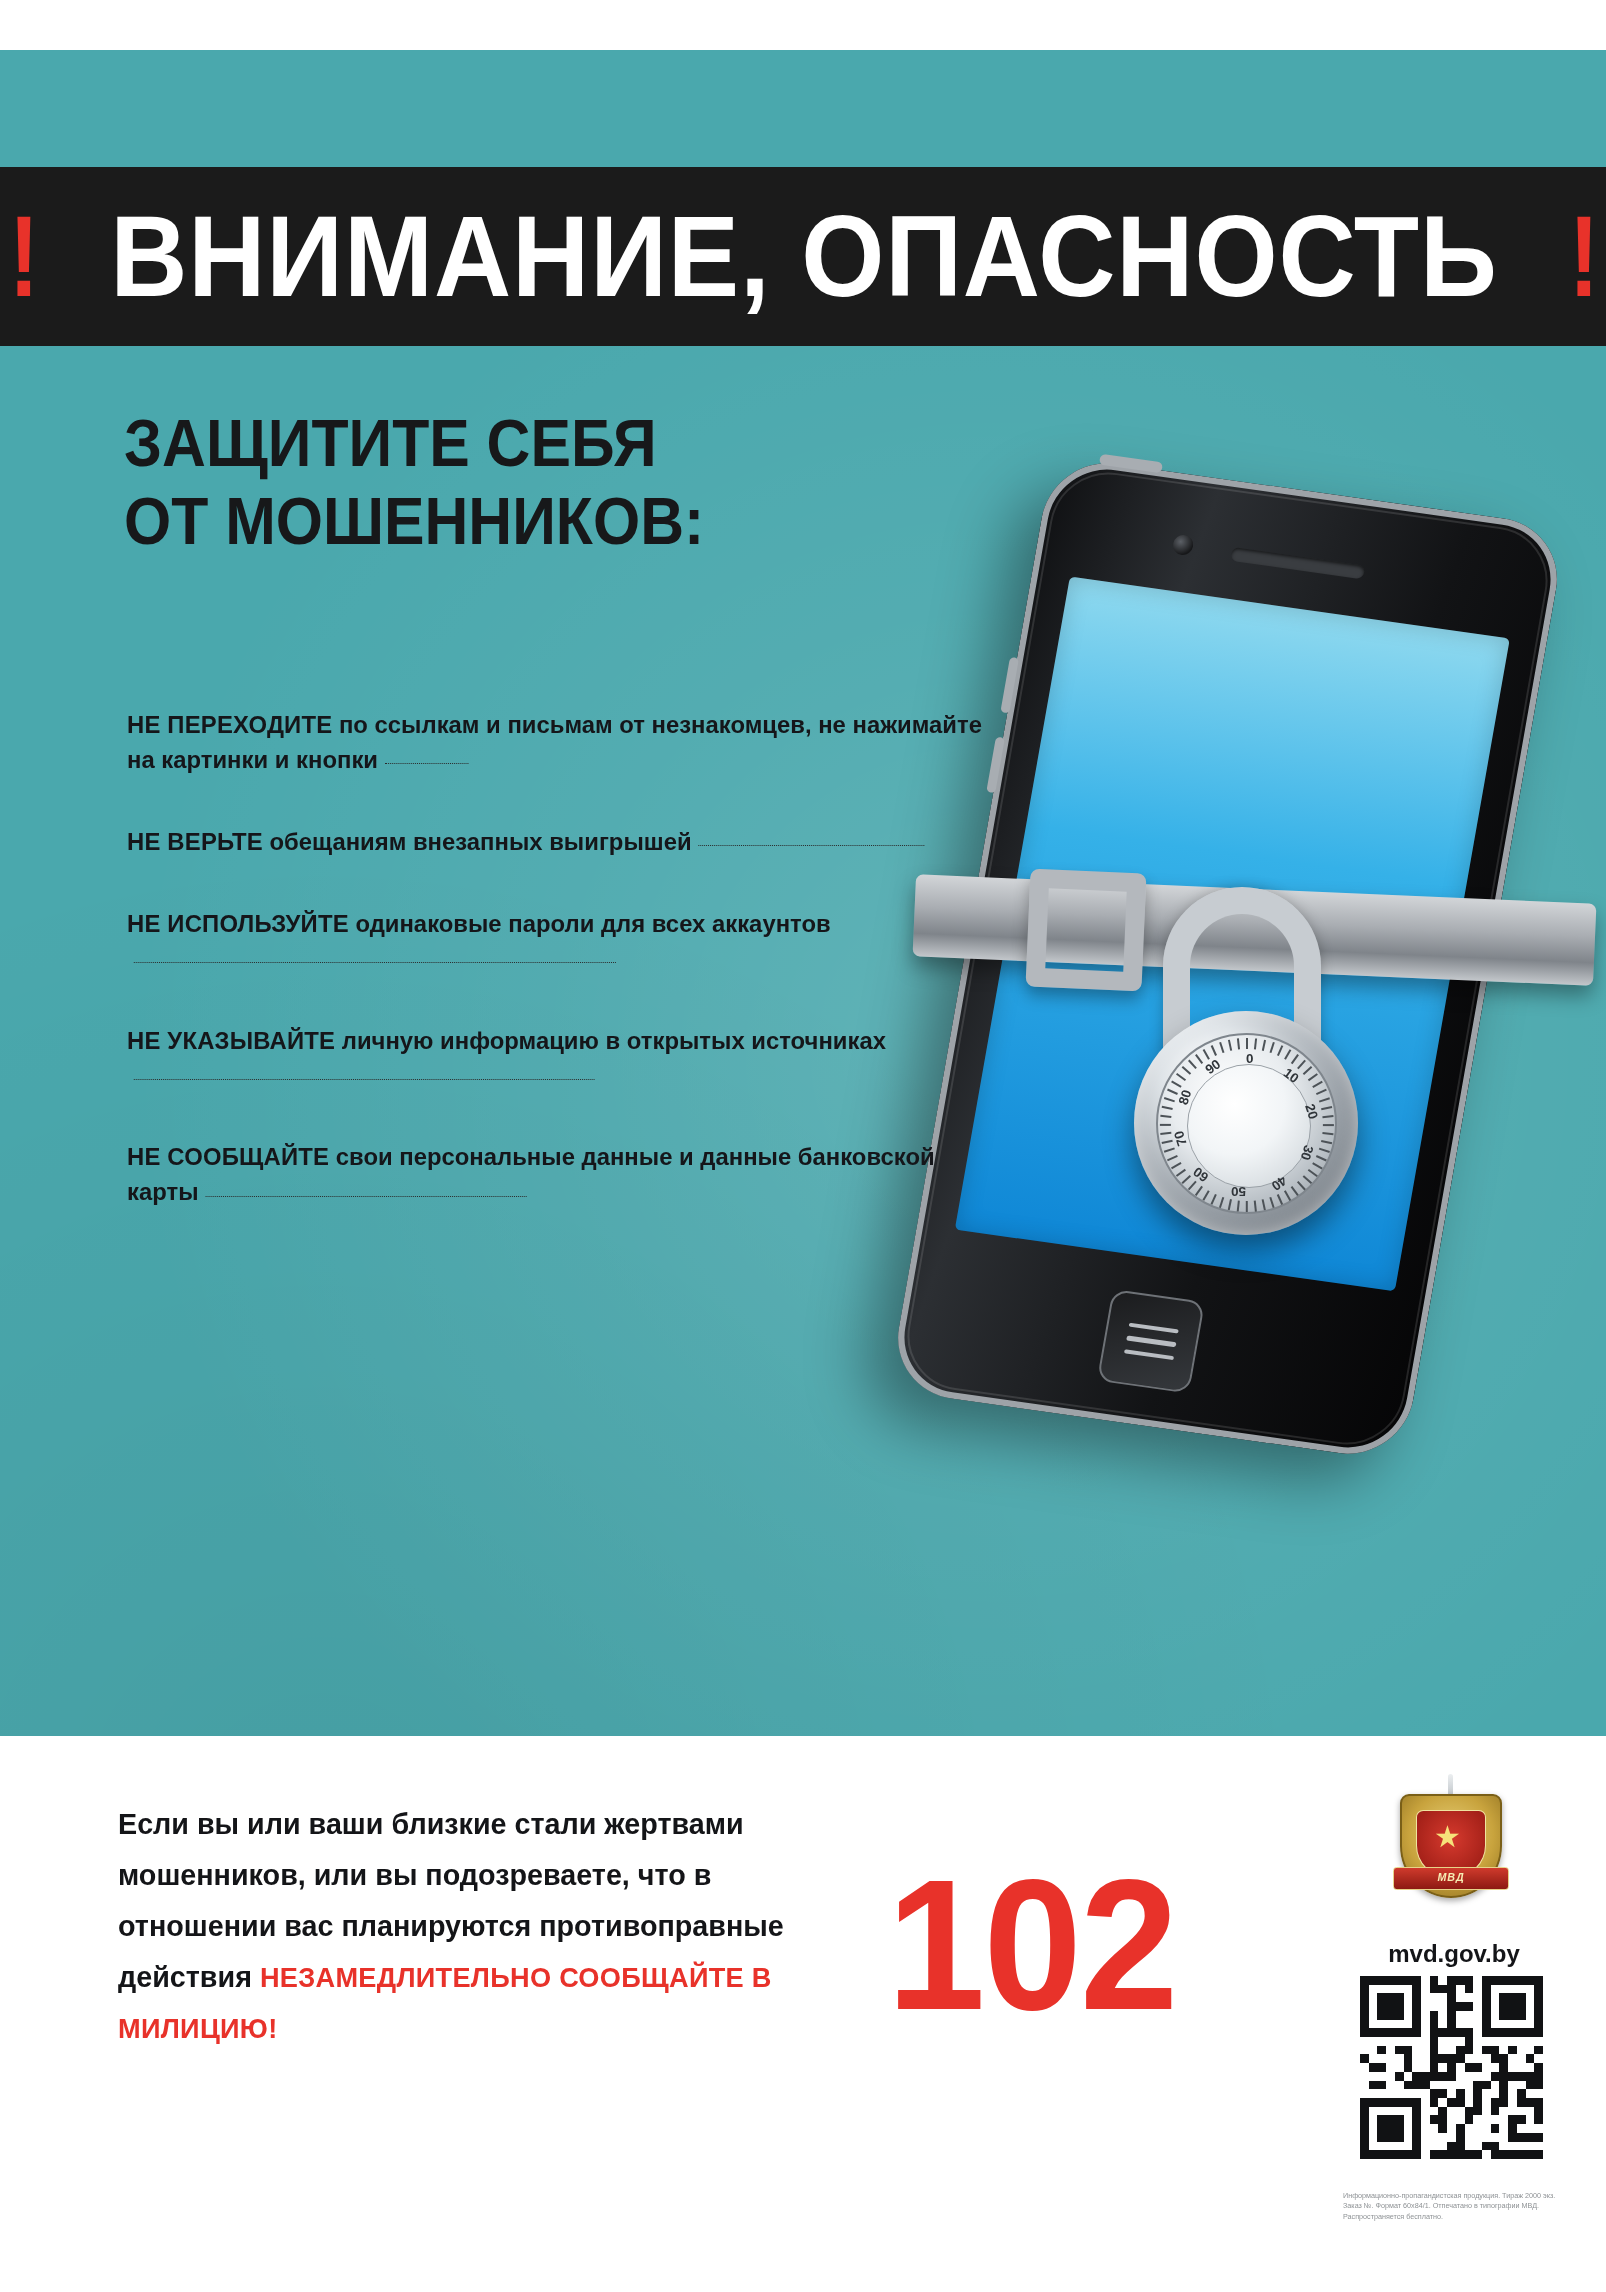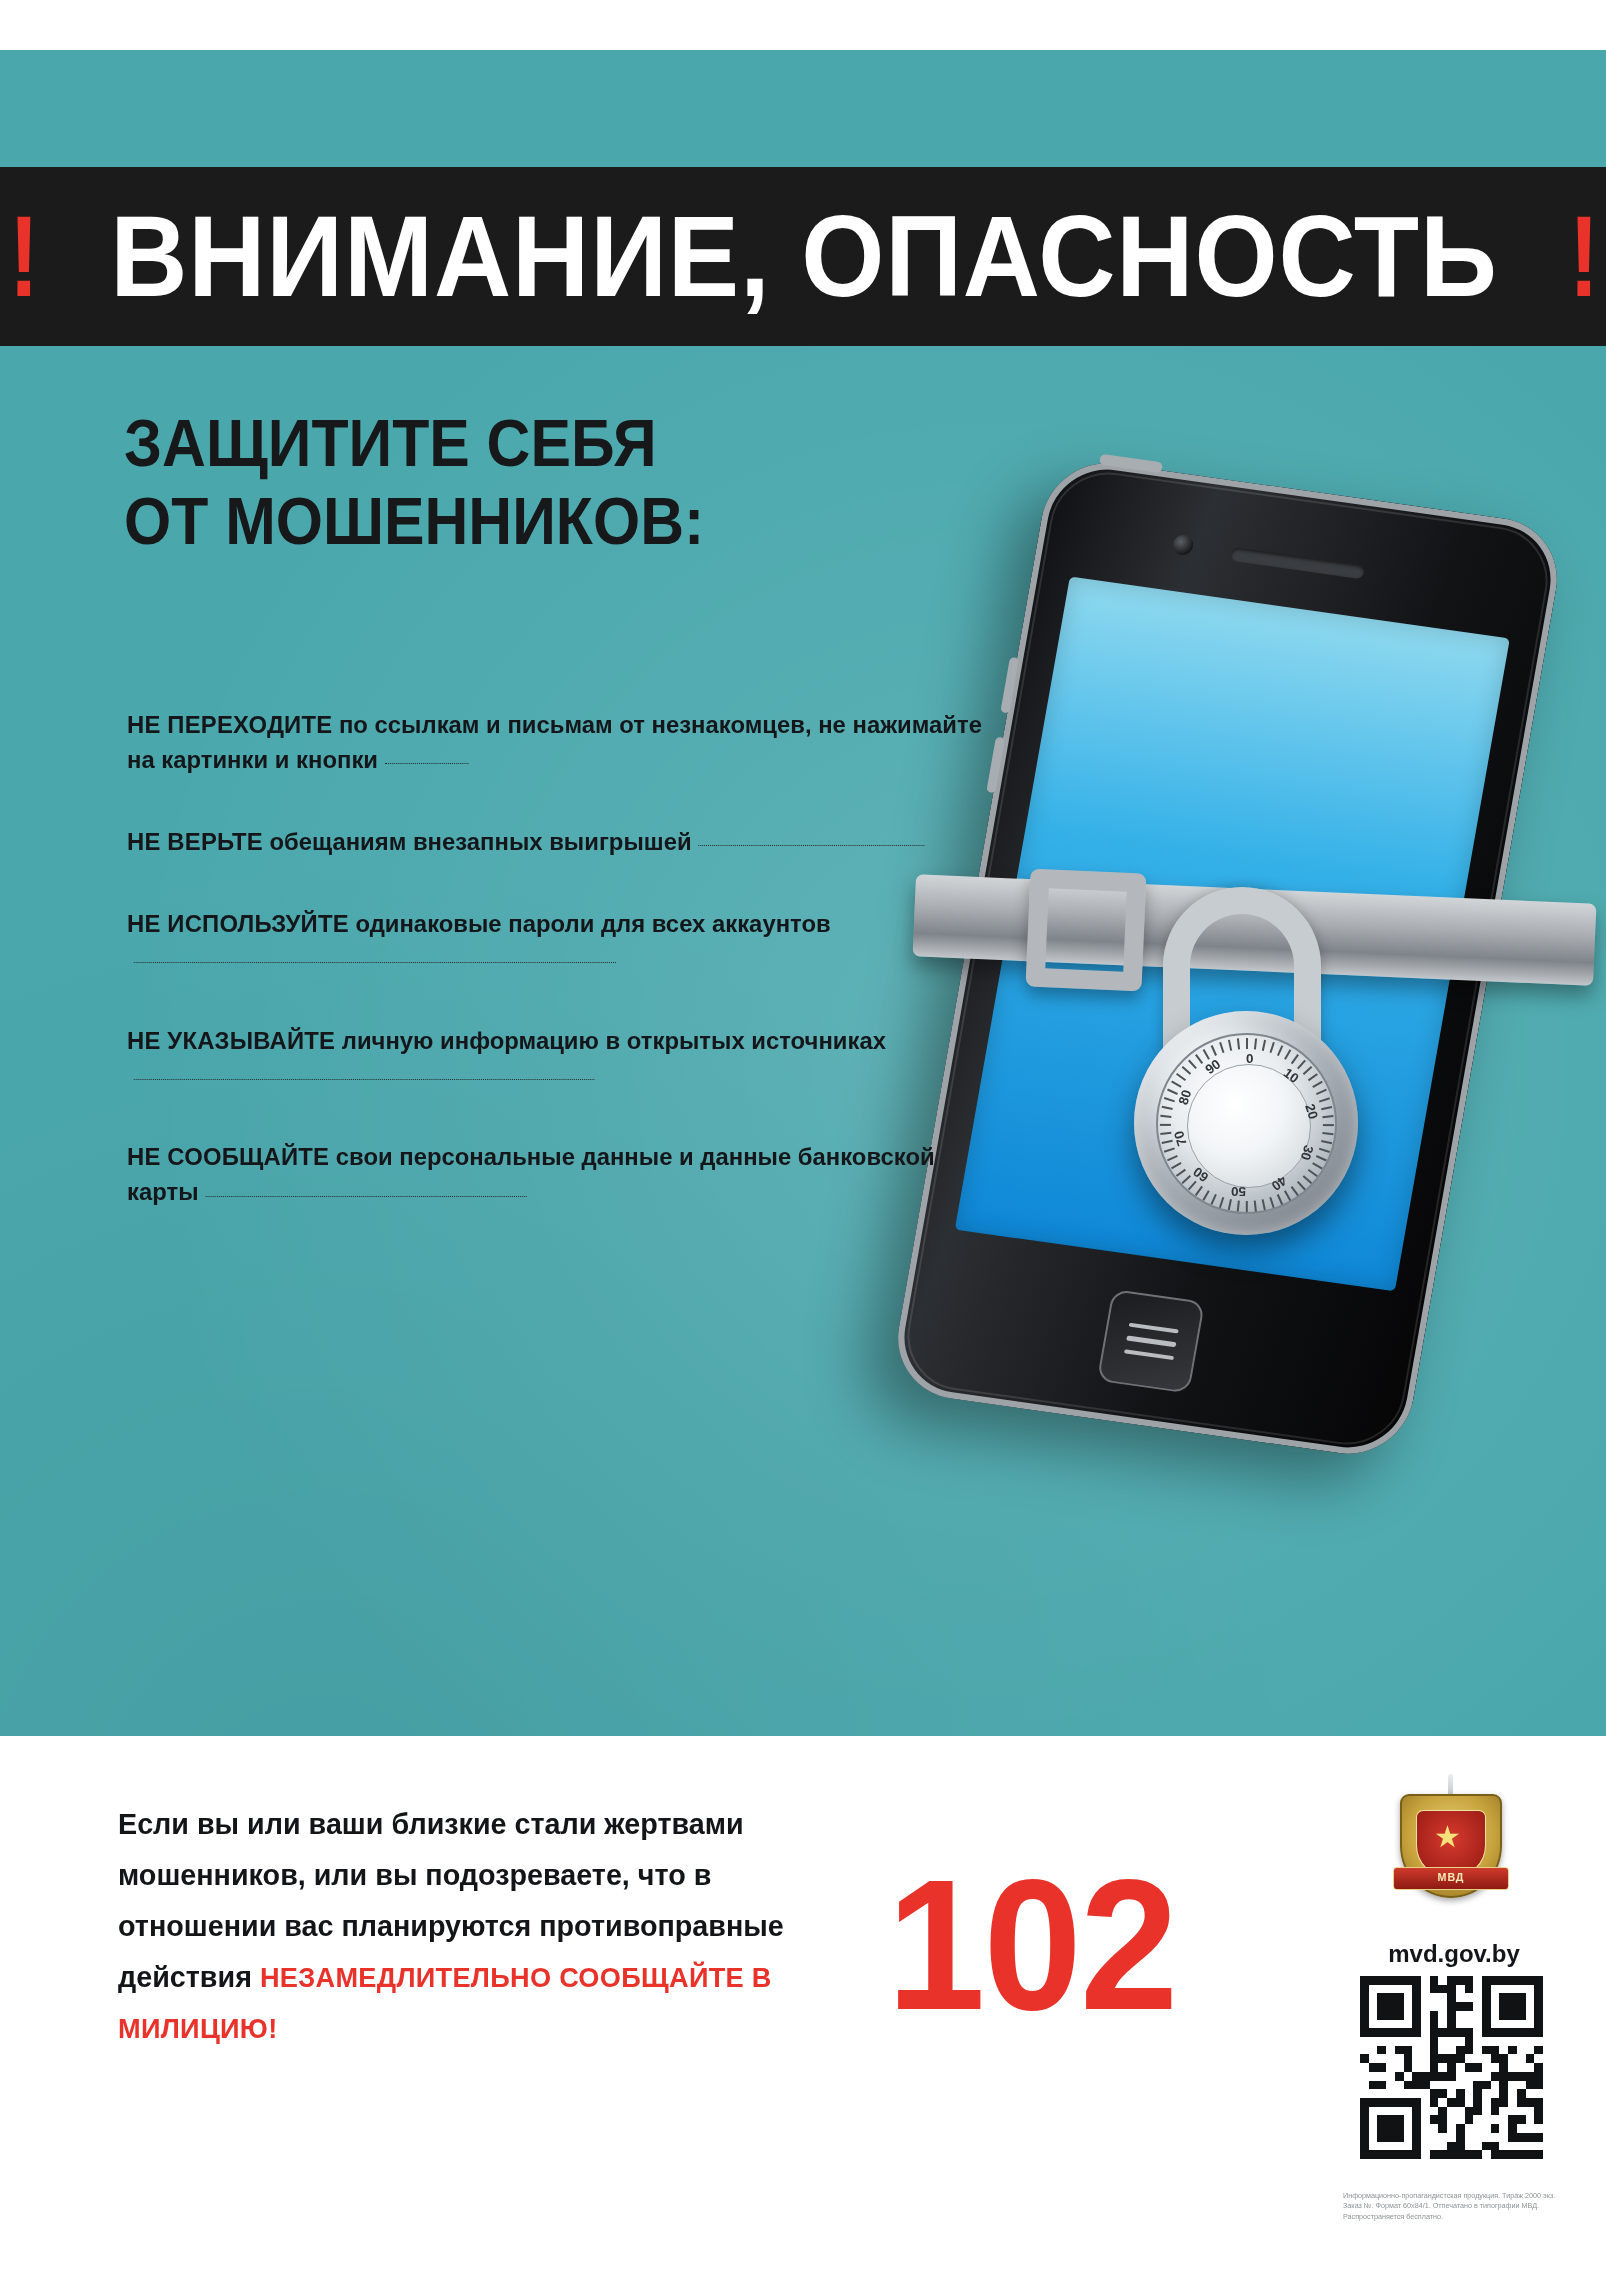--- a/index.html
+++ b/index.html
@@ -403,20 +403,21 @@
     font-size: 30px;
     line-height: 1;
   }
   .emblem .ribbon {
     position: absolute;
     left: 9px; top: 93px;
     width: 116px; height: 23px;
     background: linear-gradient(180deg, #cf3a2c, #8d1a12);
     border-radius: 3.6px;
     border: 1.8px solid #e7d489;
+    font-style: italic;
   }
   .emblem .ribbon span {
     display: block;
     text-align: center;
     color: #f7edb4;
     font-size: 10.7px;
     font-weight: 700;
     line-height: 19.7px;
     letter-spacing: 0.9px;
   }

